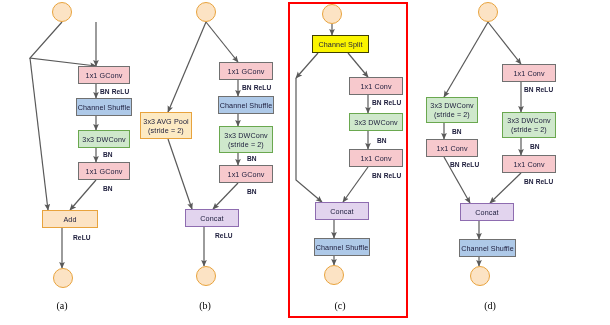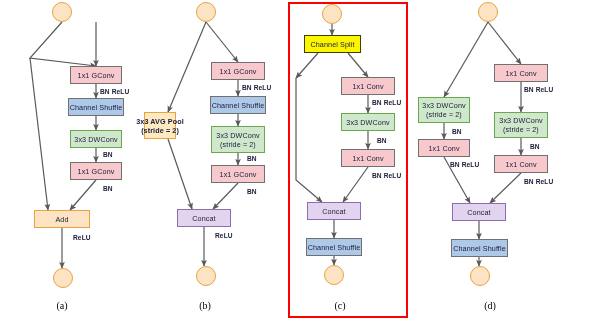--- a/index.html
+++ b/index.html
@@ -28,20 +28,21 @@
     display: flex;
     flex-direction: column;
     align-items: center;
     justify-content: center;
     font-size: 7.2px;
     line-height: 9px;
     color: #1b1b3a;
     text-align: center;
     white-space: nowrap;
     letter-spacing: 0.1px;
+    margin-left: 8px;
   }
   .nodebox span { display: block; }
   .circle {
     position: absolute;
     box-sizing: border-box;
     border-radius: 50%;
   }
   .edgelabel {
     position: absolute;
     font-size: 6.6px;
@@ -130,21 +131,21 @@
         <span>1x1 GConv</span>
       </div>
       <div class="nodebox" style="left: 34px; top: 210px; width: 56px; height: 18px; background: rgb(252, 227, 196); border: 1.2px solid rgb(232, 163, 61);">
         <span>Add</span>
       </div>
       <div class="circle" style="left: 53px; top: 268px; width: 20px; height: 20px; background: rgb(252, 227, 196); border: 1.2px solid rgb(232, 163, 61);"></div>
       <div class="circle" style="left: 196px; top: 2px; width: 20px; height: 20px; background: rgb(252, 227, 196); border: 1.2px solid rgb(232, 163, 61);"></div>
       <div class="nodebox" style="left: 211px; top: 62px; width: 54px; height: 18px; background: rgb(247, 201, 205); border: 1.2px solid rgb(112, 112, 112);">
         <span>1x1 GConv</span>
       </div>
-      <div class="nodebox" style="left: 144px; top: 112px; width: 32px; height: 27px; background: rgb(253, 234, 195); border: 1.2px solid rgb(232, 163, 61); font-weight: bold;">
+      <div class="nodebox" style="left: 132px; top: 112px; width: 52px; height: 27px; background: rgb(253, 234, 195); border: 1.2px solid rgb(232, 163, 61);">
         <span>3x3 AVG Pool</span>
         <span>(stride = 2)</span>
       </div>
       <div class="nodebox" style="left: 210px; top: 96px; width: 56px; height: 18px; background: rgb(174, 201, 232); border: 1.2px solid rgb(112, 112, 112);">
         <span>Channel Shuffle</span>
       </div>
       <div class="nodebox" style="left: 211px; top: 126px; width: 54px; height: 27px; background: rgb(207, 232, 204); border: 1.2px solid rgb(106, 168, 79);">
         <span>3x3 DWConv</span>
         <span>(stride = 2)</span>
       </div>

